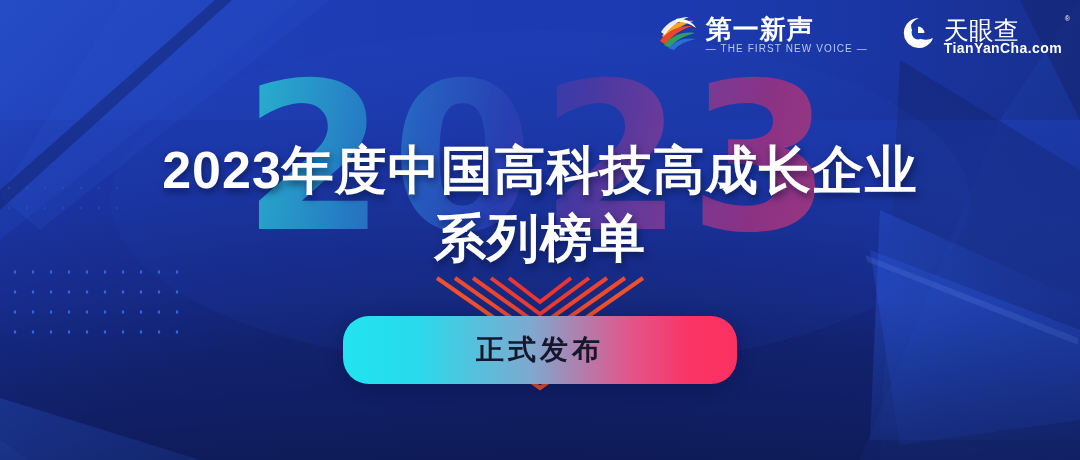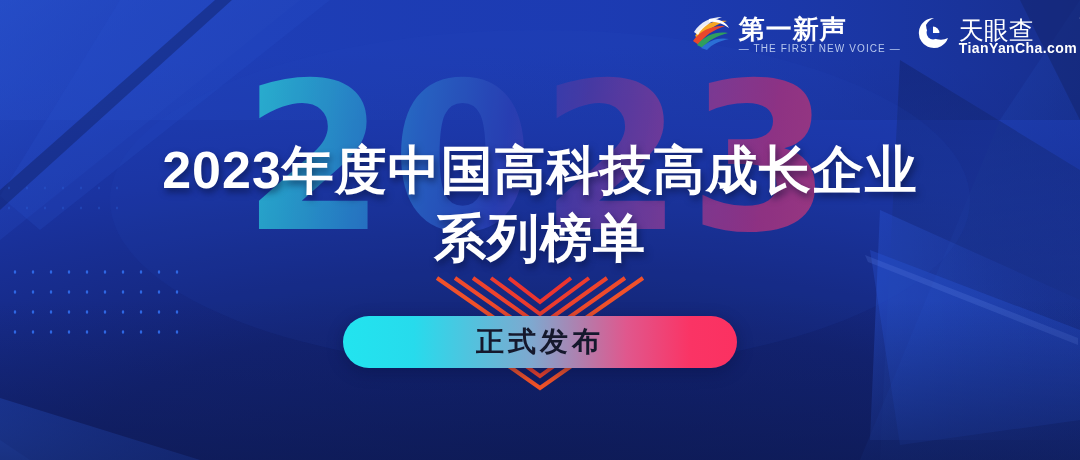--- a/index.html
+++ b/index.html
@@ -88,38 +88,38 @@
     pointer-events:none;
   }
 
   
   .pill-wrap{
     position:absolute;
     left:50%;top:316px;
     transform:translateX(-50%);
   }
   .pill{
-    width:394px;height:52px;
+    width:394px;height:68px;
     border-radius:26px;
     background:linear-gradient(90deg,#22e4ef 0%,#27dbec 18%,#7fa8cf 48%,#e0578d 72%,#fa3465 88%,#fb3161 100%);
     display:flex;align-items:center;justify-content:center;
     box-shadow:0 4px 16px rgba(8,16,60,.40);
   }
   .pill-text{
     color:#15182c;
     font-size:28px;
     font-weight:bold;
     letter-spacing:4px;
   }
 
   
   .logobar{
     position:absolute;
-    right:3px;top:14px;
-    display:flex;align-items:center;gap:16px;
+    right:18px;top:14px;
+    display:flex;align-items:center;gap:34px;
   }
   .logo{display:flex;align-items:center;gap:8px;}
 
   .logo-mark{flex:0 0 auto;}
   .logo-txt{display:flex;flex-direction:column;justify-content:center;}
   .logo-cn{
     color:#ffffff;font-size:26px;font-weight:bold;line-height:27px;letter-spacing:1px;
   }
   .logo-en{
     color:#b9c9ee;font-size:10px;line-height:11px;letter-spacing:1.1px;

